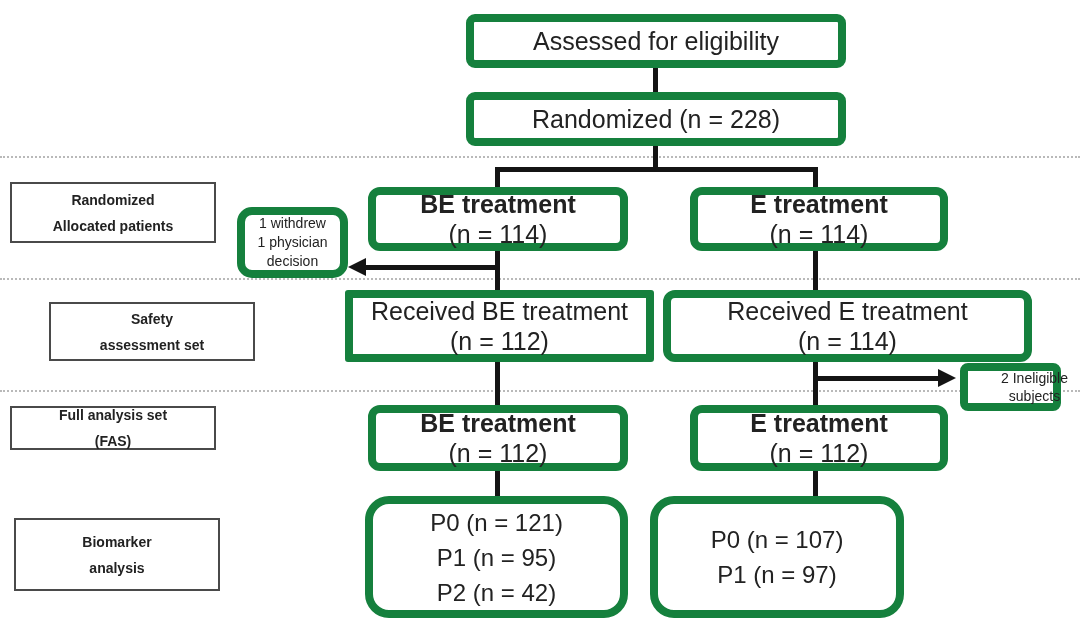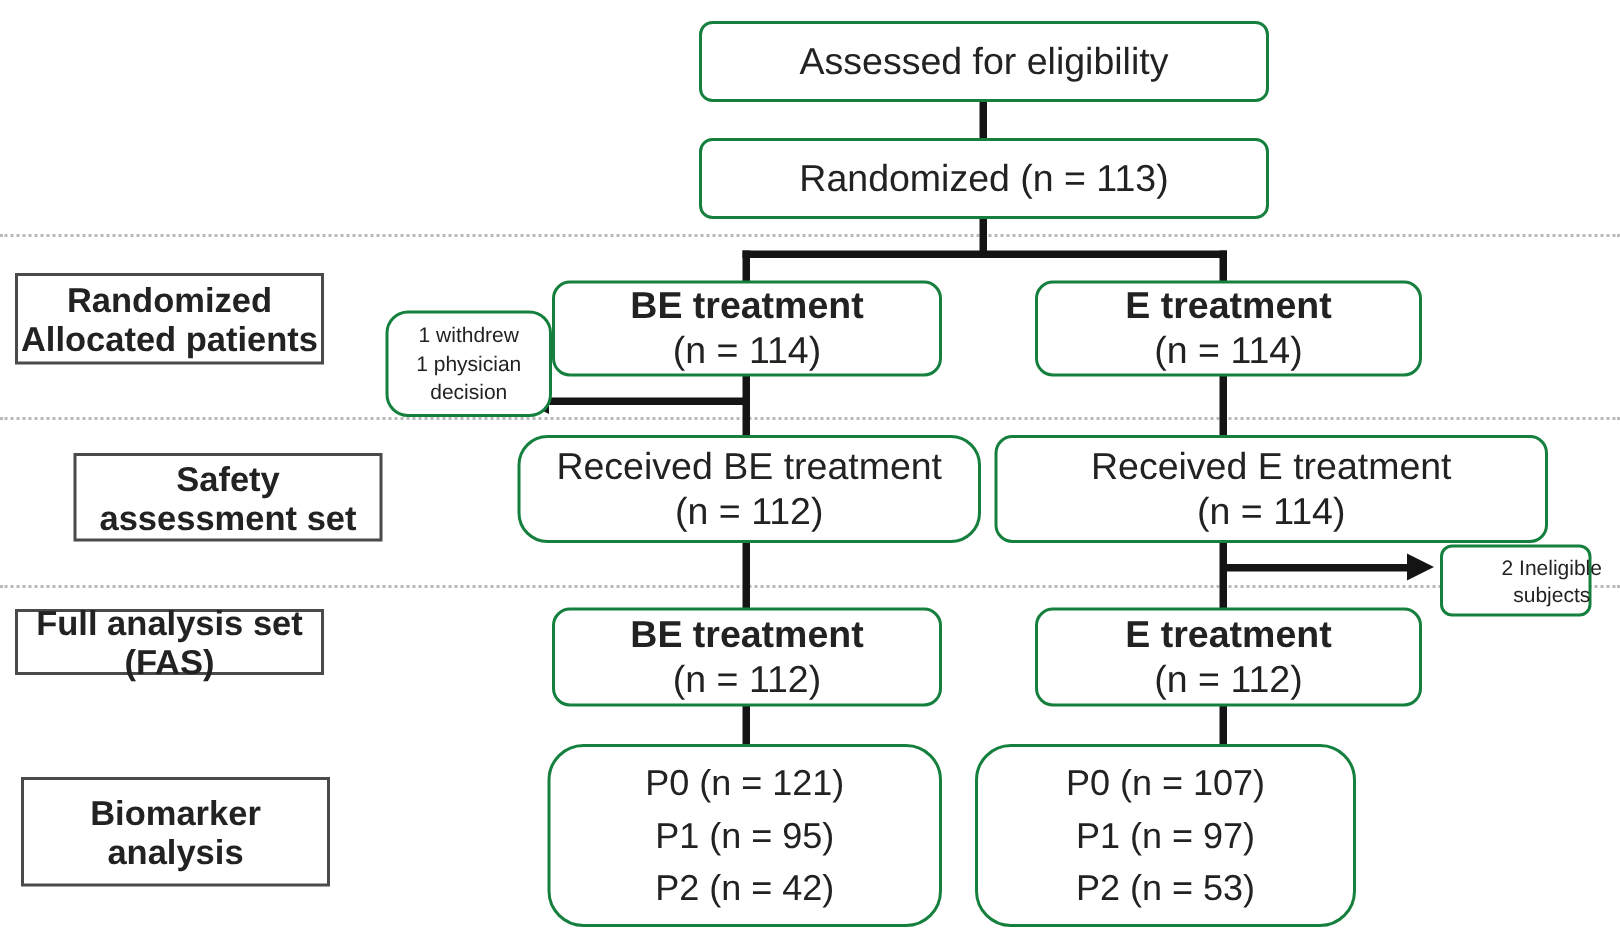--- a/index.html
+++ b/index.html
@@ -27,47 +27,47 @@
   #c-e-4{left:813px;top:469px;height:29px;}
   #arrow-left-line{left:364px;top:265px;width:134px;}
   #arrow-left-head{position:absolute;left:348px;top:258px;width:0;height:0;z-index:2;
     border-top:9px solid transparent;border-bottom:9px solid transparent;border-right:18px solid #141414;}
   #arrow-right-line{left:815px;top:376px;width:124px;}
   #arrow-right-head{position:absolute;left:938px;top:369px;width:0;height:0;z-index:2;
     border-top:9px solid transparent;border-bottom:9px solid transparent;border-left:18px solid #141414;}
 
   
   .fbox{
-    position:absolute;background:#fff;border:2px solid #15803d;z-index:3;
+    position:absolute;background:#fff;border:8px solid #15803d;z-index:3;
     display:flex;flex-direction:column;justify-content:center;align-items:center;
     text-align:center;box-sizing:border-box;
   }
   .fbox .ln{white-space:nowrap;}
   .big{font-size:25px;line-height:30px;}
   .bold{font-weight:bold;}
 
   #box-assessed{left:466px;top:14px;width:380px;height:54px;border-radius:9px;}
   #box-randomized{left:466px;top:92px;width:380px;height:54px;border-radius:9px;}
   #box-be-alloc{left:368px;top:187px;width:260px;height:64px;border-radius:12px;}
   #box-e-alloc{left:690px;top:187px;width:258px;height:64px;border-radius:12px;}
-  #box-withdrew{left:237px;top:207px;width:111px;height:71px;border-radius:15px;font-size:14px;line-height:19px;margin-left:20px;}
-  #box-received-be{left:345px;top:290px;width:309px;height:72px;border-radius:20px;}
+  #box-withdrew{left:237px;top:207px;width:111px;height:71px;border-radius:15px;font-size:14px;line-height:19px;}
+  #box-received-be{left:345px;top:290px;width:309px;height:72px;border-radius:3px;}
   #box-received-e{left:663px;top:290px;width:369px;height:72px;border-radius:12px;}
   #box-ineligible{left:960px;top:363px;width:101px;height:48px;border-radius:8px;font-size:14px;line-height:18px;padding-left:48px;}
   #box-be-fas{left:368px;top:405px;width:260px;height:66px;border-radius:12px;}
   #box-e-fas{left:690px;top:405px;width:258px;height:66px;border-radius:12px;}
   #box-be-bio{left:365px;top:496px;width:263px;height:122px;border-radius:24px;}
   #box-e-bio{left:650px;top:496px;width:254px;height:122px;border-radius:24px;}
   .bio .ln{font-size:24px;line-height:35px;}
 
   
   .stage{
     position:absolute;left:10px;width:206px;background:#fff;border:2px solid #4a4a4a;z-index:3;
     display:flex;flex-direction:column;justify-content:center;align-items:center;
-    text-align:center;font-weight:bold;font-size:23px;line-height:26px;box-sizing:border-box;
+    text-align:center;font-weight:bold;font-size:14px;line-height:26px;box-sizing:border-box;
   }
   #stage-alloc{top:182px;height:61px;}
   #stage-safety{top:302px;height:59px;margin-left:39px;}
   #stage-fas{top:406px;height:44px;}
   #stage-bio{left:14px;top:518px;height:73px;}
 </style>
 </head>
 <body>
 
 <div class="sep" id="sep1"></div>
@@ -87,21 +87,21 @@
 <div class="vline" id="c-e-4"></div>
 <div class="hline" id="arrow-left-line"></div>
 <div id="arrow-left-head"></div>
 <div class="hline" id="arrow-right-line"></div>
 <div id="arrow-right-head"></div>
 
 <div class="fbox big" id="box-assessed">
   <div class="ln">Assessed for eligibility</div>
 </div>
 <div class="fbox big" id="box-randomized">
-  <div class="ln">Randomized (n = 113)</div>
+  <div class="ln">Randomized (n = 228)</div>
 </div>
 
 <div class="fbox big" id="box-be-alloc">
   <div class="ln bold">BE treatment</div>
   <div class="ln">(n = 114)</div>
 </div>
 <div class="fbox big" id="box-e-alloc">
   <div class="ln bold">E treatment</div>
   <div class="ln">(n = 114)</div>
 </div>
@@ -134,21 +134,20 @@
 </div>
 
 <div class="fbox bio" id="box-be-bio">
   <div class="ln">P0 (n = 121)</div>
   <div class="ln">P1 (n = 95)</div>
   <div class="ln">P2 (n = 42)</div>
 </div>
 <div class="fbox bio" id="box-e-bio">
   <div class="ln">P0 (n = 107)</div>
   <div class="ln">P1 (n = 97)</div>
-  <div class="ln">P2 (n = 53)</div>
 </div>
 
 <div class="stage" id="stage-alloc">
   <div>Randomized</div>
   <div>Allocated  patients</div>
 </div>
 <div class="stage" id="stage-safety">
   <div>Safety</div>
   <div>assessment set</div>
 </div>

